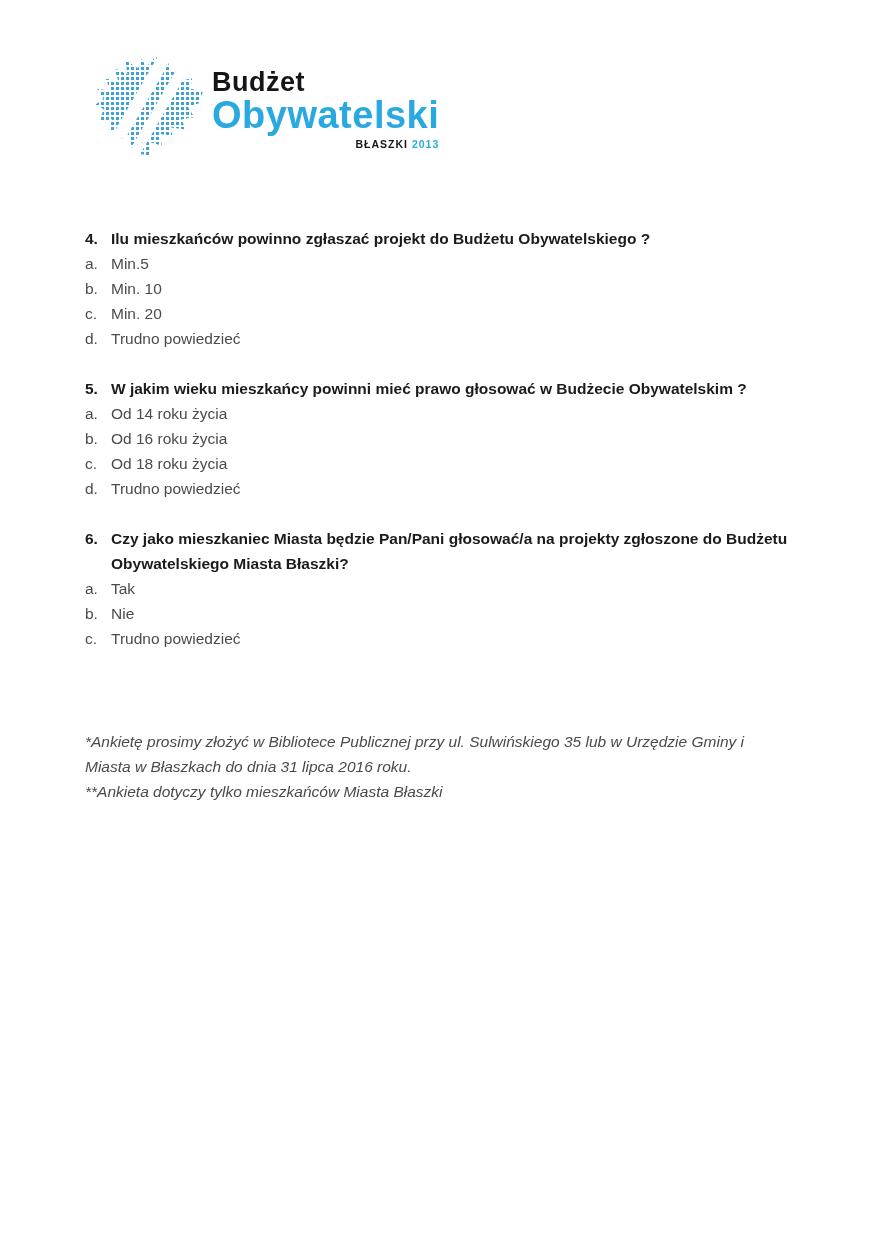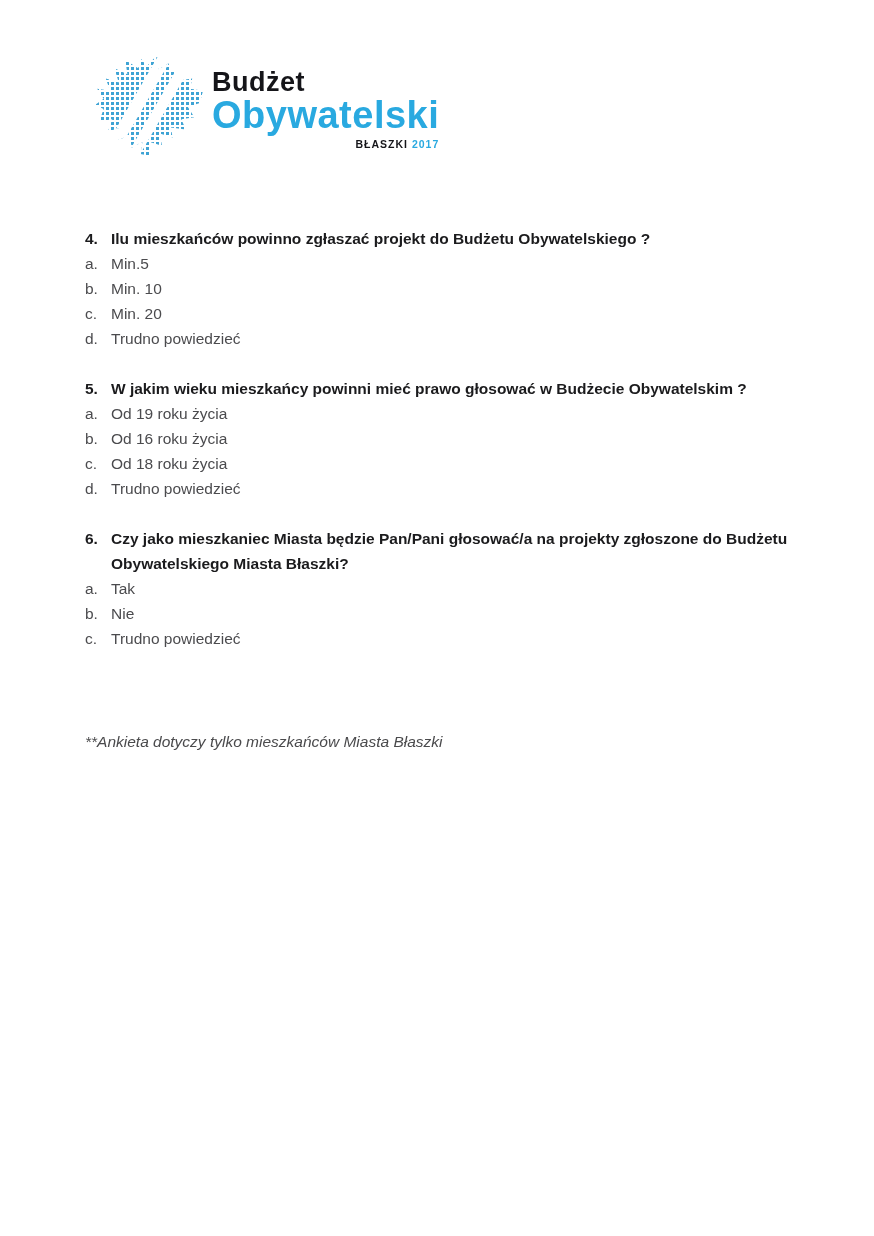--- a/index.html
+++ b/index.html
@@ -133,21 +133,21 @@
 <div class="page">
 
   <div class="brand">
     <div class="map-dots">
       <div class="slash s1"></div>
       <div class="slash s2"></div>
     </div>
     <div class="brand-text">
       <span class="brand-line1">Budżet</span>
       <span class="brand-line2">Obywatelski</span>
-      <span class="brand-sub"><span>BŁASZKI</span>&nbsp;<span class="year">2017</span></span>
+      <span class="brand-sub"><span>BŁASZKI</span>&nbsp;<span class="year">2013</span></span>
     </div>
   </div>
 
   <div class="survey">
 
     <div class="q-block">
       <div class="q-row heading">
         <span class="cell">4.</span>
         <span class="cell">Ilu mieszkańców powinno zgłaszać projekt do Budżetu Obywatelskiego ?</span>
       </div>
@@ -169,21 +169,21 @@
       </div>
     </div>
 
     <div class="q-block">
       <div class="q-row heading">
         <span class="cell">5.</span>
         <span class="cell">W jakim wieku mieszkańcy powinni mieć prawo głosować w Budżecie Obywatelskim ?</span>
       </div>
       <div class="q-row option">
         <span class="cell">a.</span>
-        <span class="cell">Od 19 roku życia</span>
+        <span class="cell">Od 14 roku życia</span>
       </div>
       <div class="q-row option">
         <span class="cell">b.</span>
         <span class="cell">Od 16 roku życia</span>
       </div>
       <div class="q-row option">
         <span class="cell">c.</span>
         <span class="cell">Od 18 roku życia</span>
       </div>
       <div class="q-row option">
@@ -207,18 +207,19 @@
       </div>
       <div class="q-row option">
         <span class="cell">c.</span>
         <span class="cell">Trudno powiedzieć</span>
       </div>
     </div>
 
   </div>
 
   <div class="footnotes">
+    <div class="footnote">*Ankietę prosimy złożyć w Bibliotece Publicznej przy ul. Sulwińskiego 35 lub w Urzędzie Gminy i Miasta w Błaszkach do dnia 31 lipca 2016 roku.</div>
     <div class="footnote">**Ankieta dotyczy tylko mieszkańców Miasta Błaszki</div>
   </div>
 
   <div class="fm-logo"><span class="yellow">n</span><span class="dark">asze</span><span class="yellow">.</span><span class="dark">fm</span></div>
 
 </div>
 
 </body></html>

